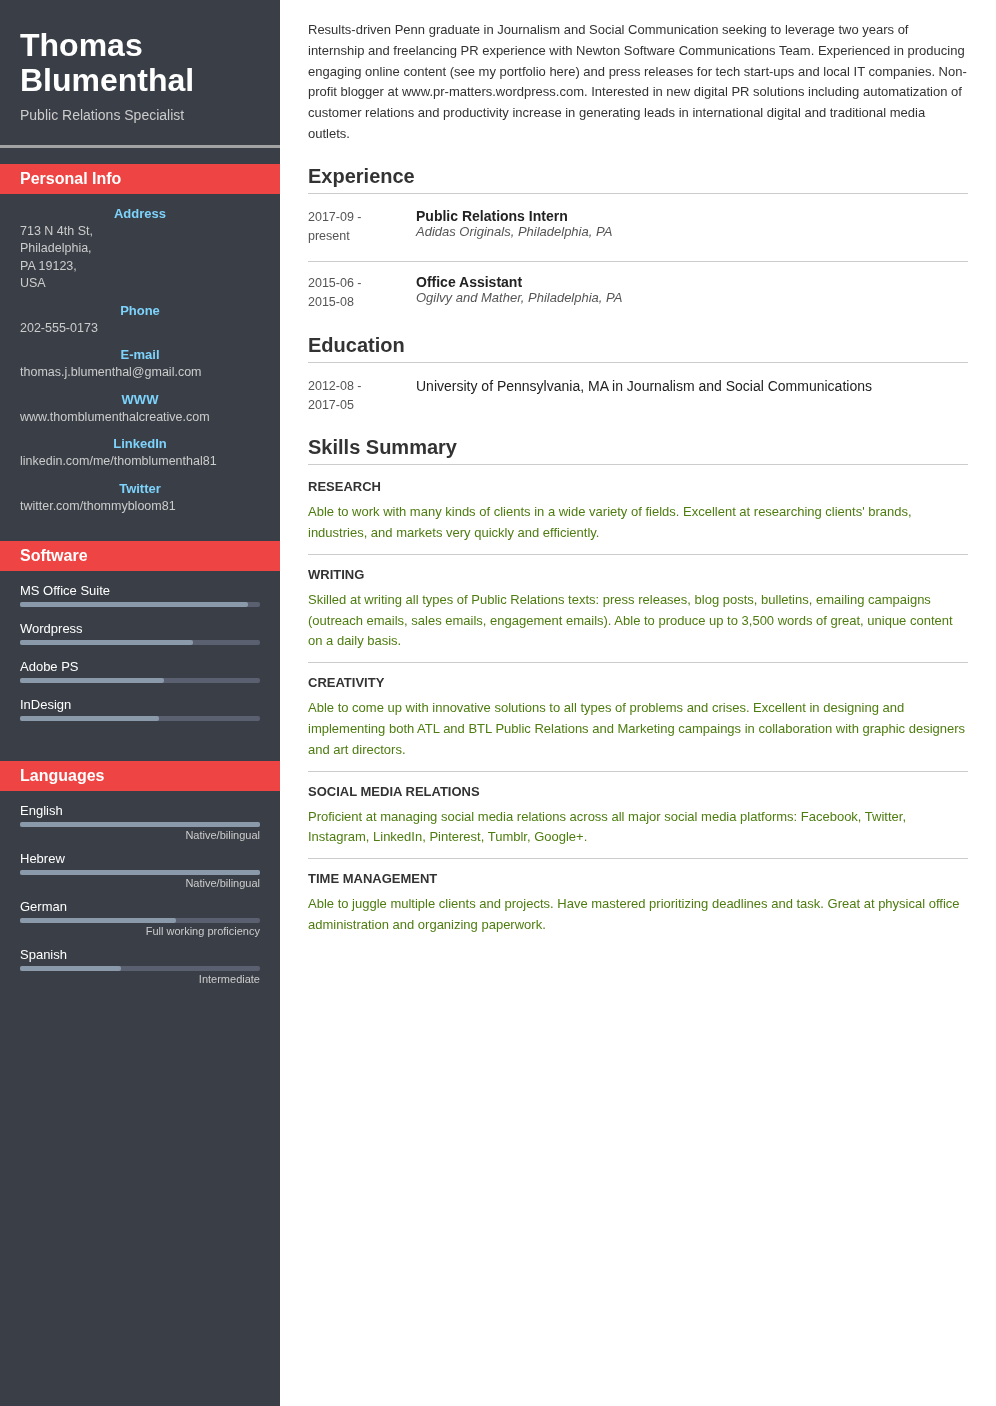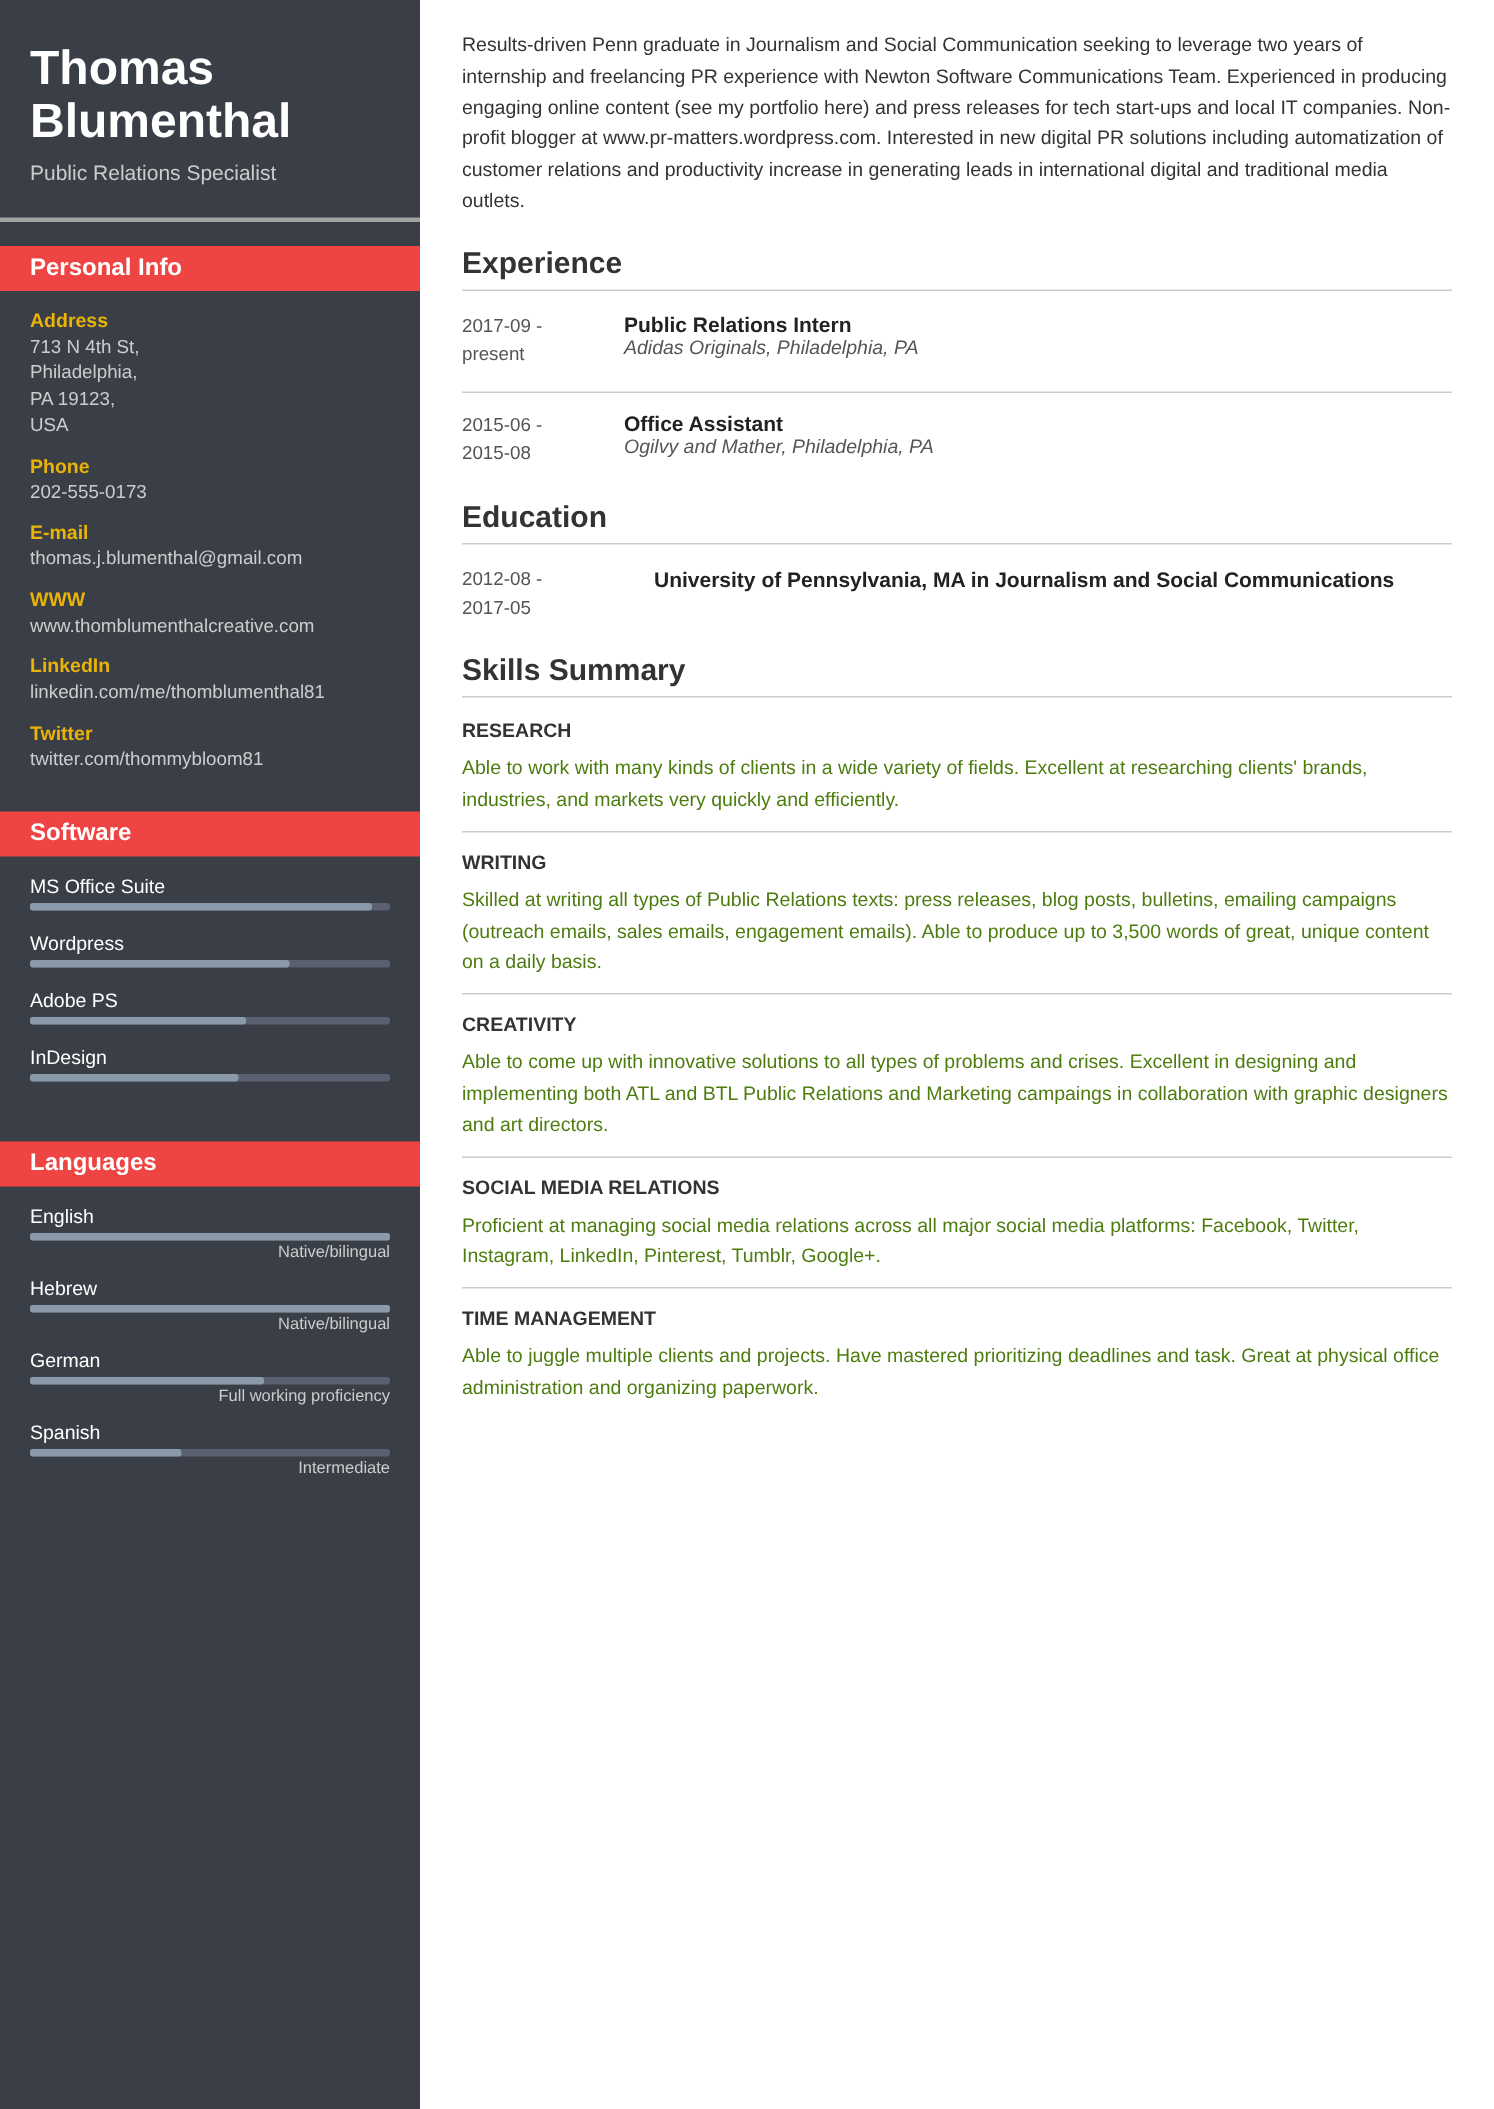--- a/index.html
+++ b/index.html
@@ -49,24 +49,25 @@
       font-size: 16px;
       font-weight: 800;
       color: #fff;
       background: #ef4444;
       margin: 0 -20px 12px -20px;
       padding: 6px 20px;
     }
 
     .info-label {
       font-weight: 700;
-      color: #eab308;
+      color: #7dd3fc;
       font-size: 13px;
       margin-bottom: 2px;
       margin-top: 10px;
+      text-align: center;
     }
 
     .info-value {
       color: #ccc;
       font-size: 12.5px;
       line-height: 1.4;
     }
 
     
     .software-item {
@@ -175,24 +176,23 @@
 
     .edu-date {
       font-size: 12.5px;
       color: #555;
       min-width: 90px;
       line-height: 1.5;
     }
 
     .edu-name {
       font-size: 14px;
-      font-weight: 700;
+      font-weight: 400;
       color: #222;
       line-height: 1.4;
-      margin-left: 20px;
     }
 
     .skill-cat {
       font-size: 13px;
       font-weight: 700;
       color: #333;
       margin-bottom: 8px;
       margin-top: 12px;
     }
 

